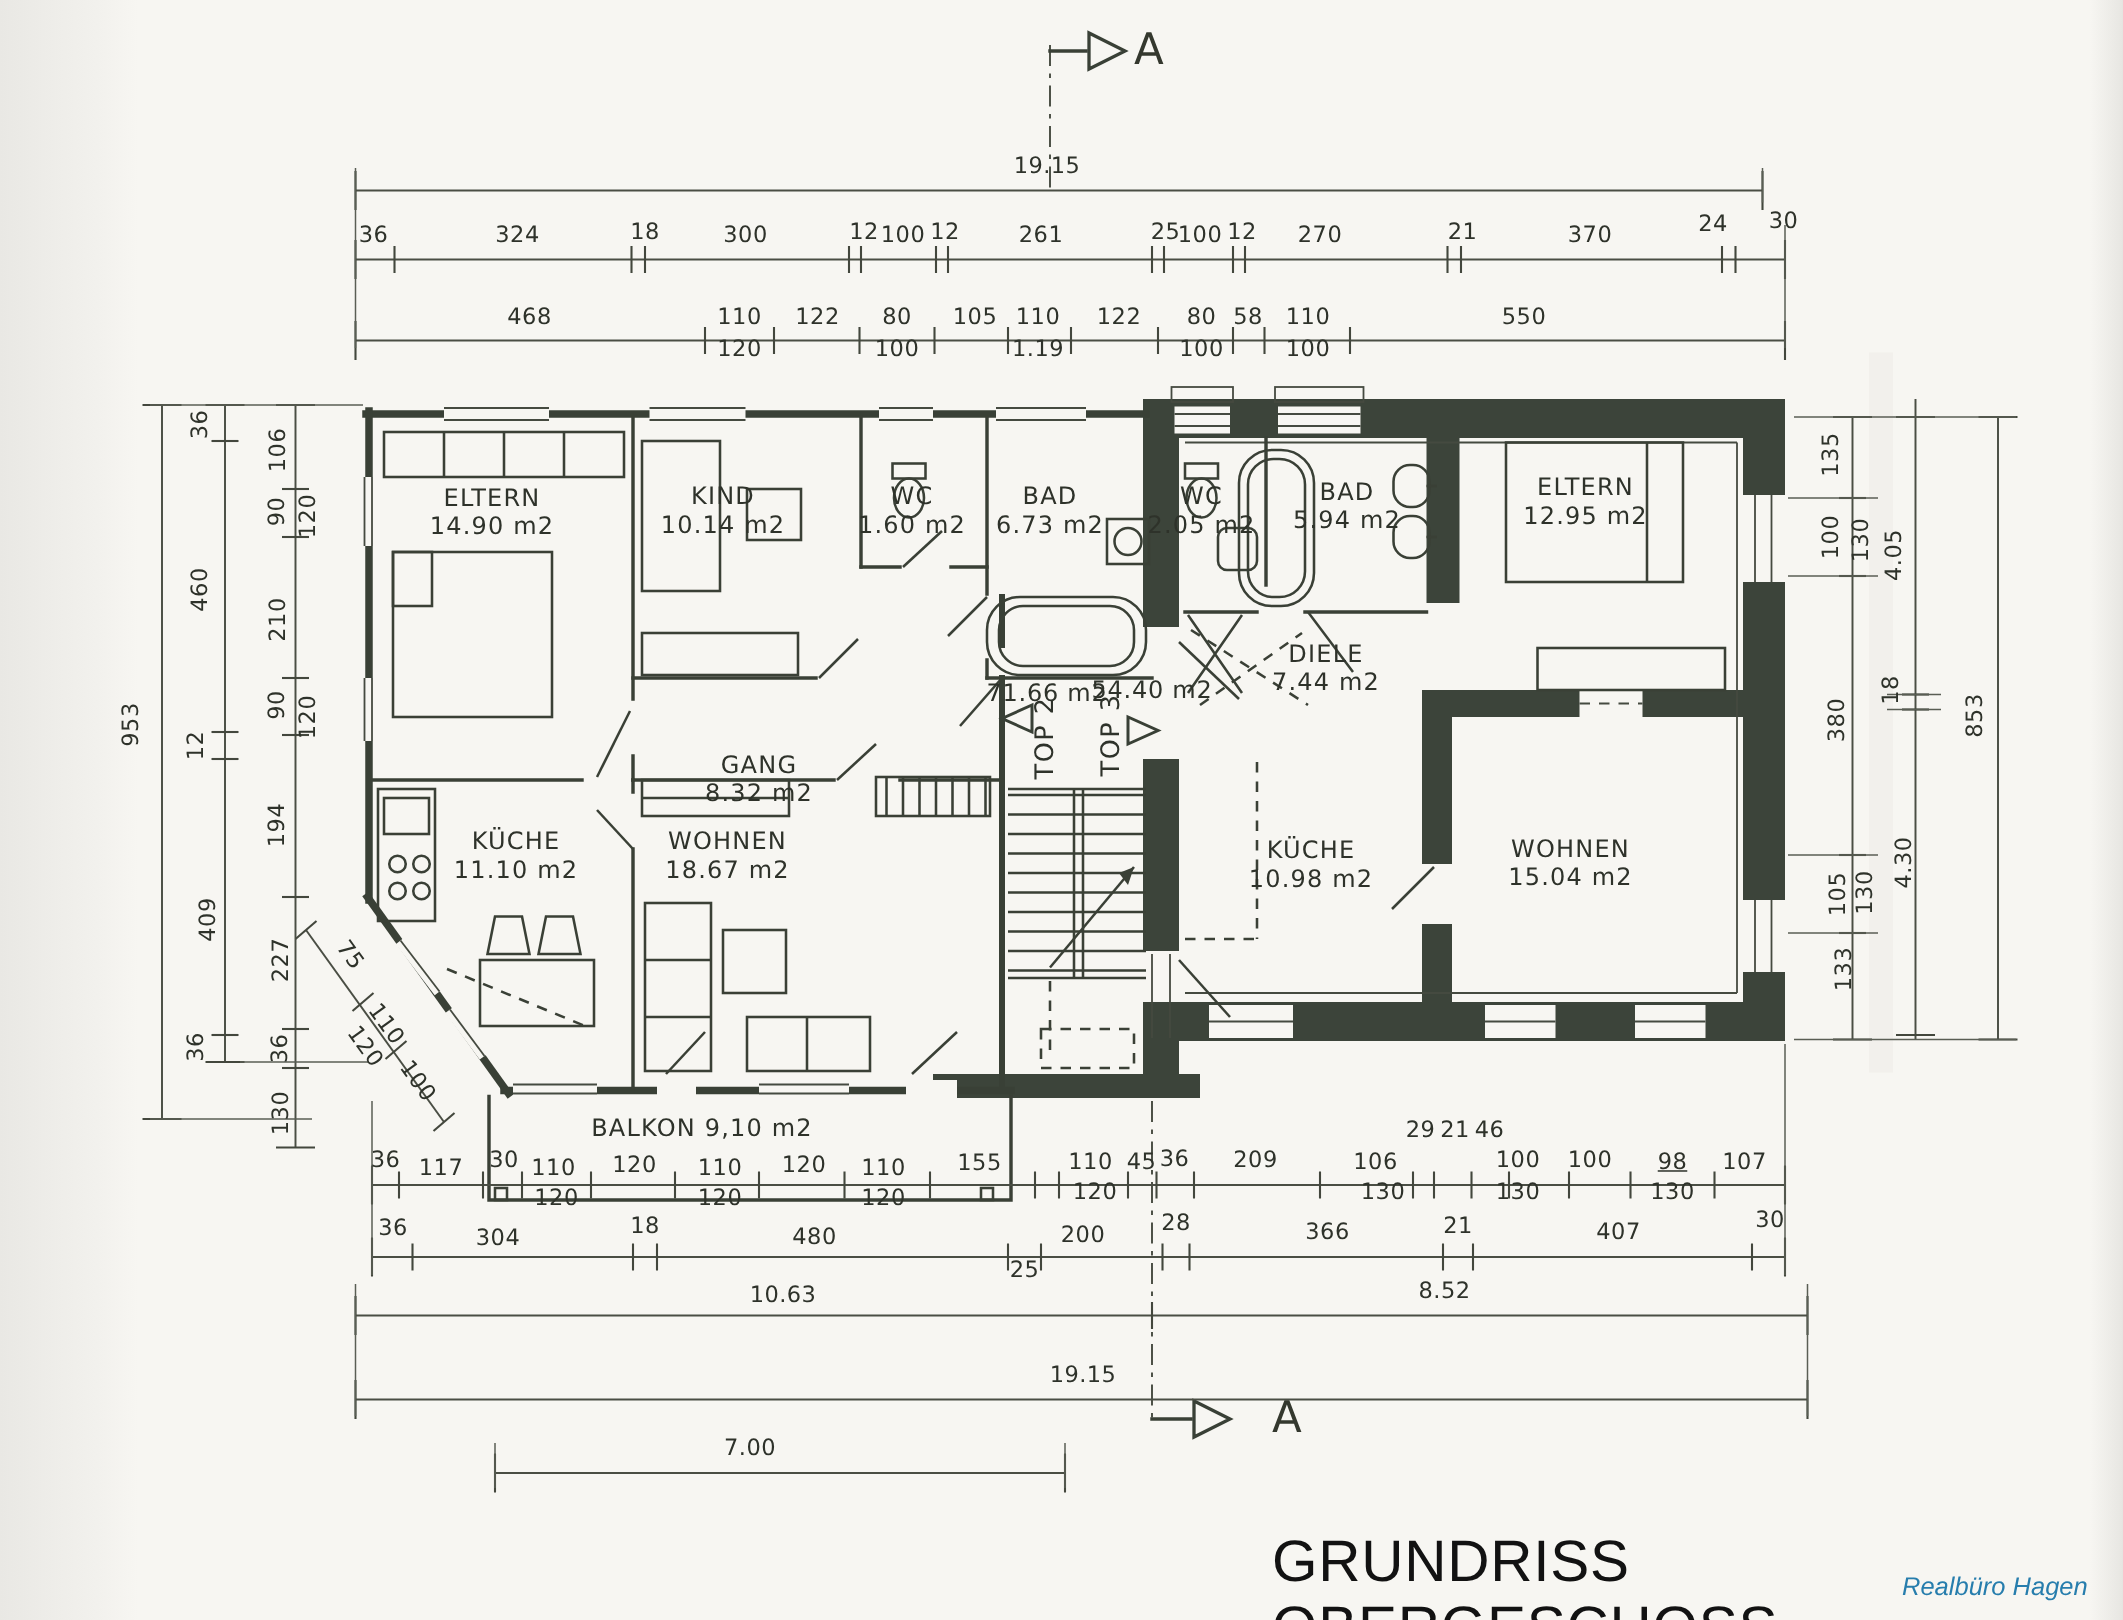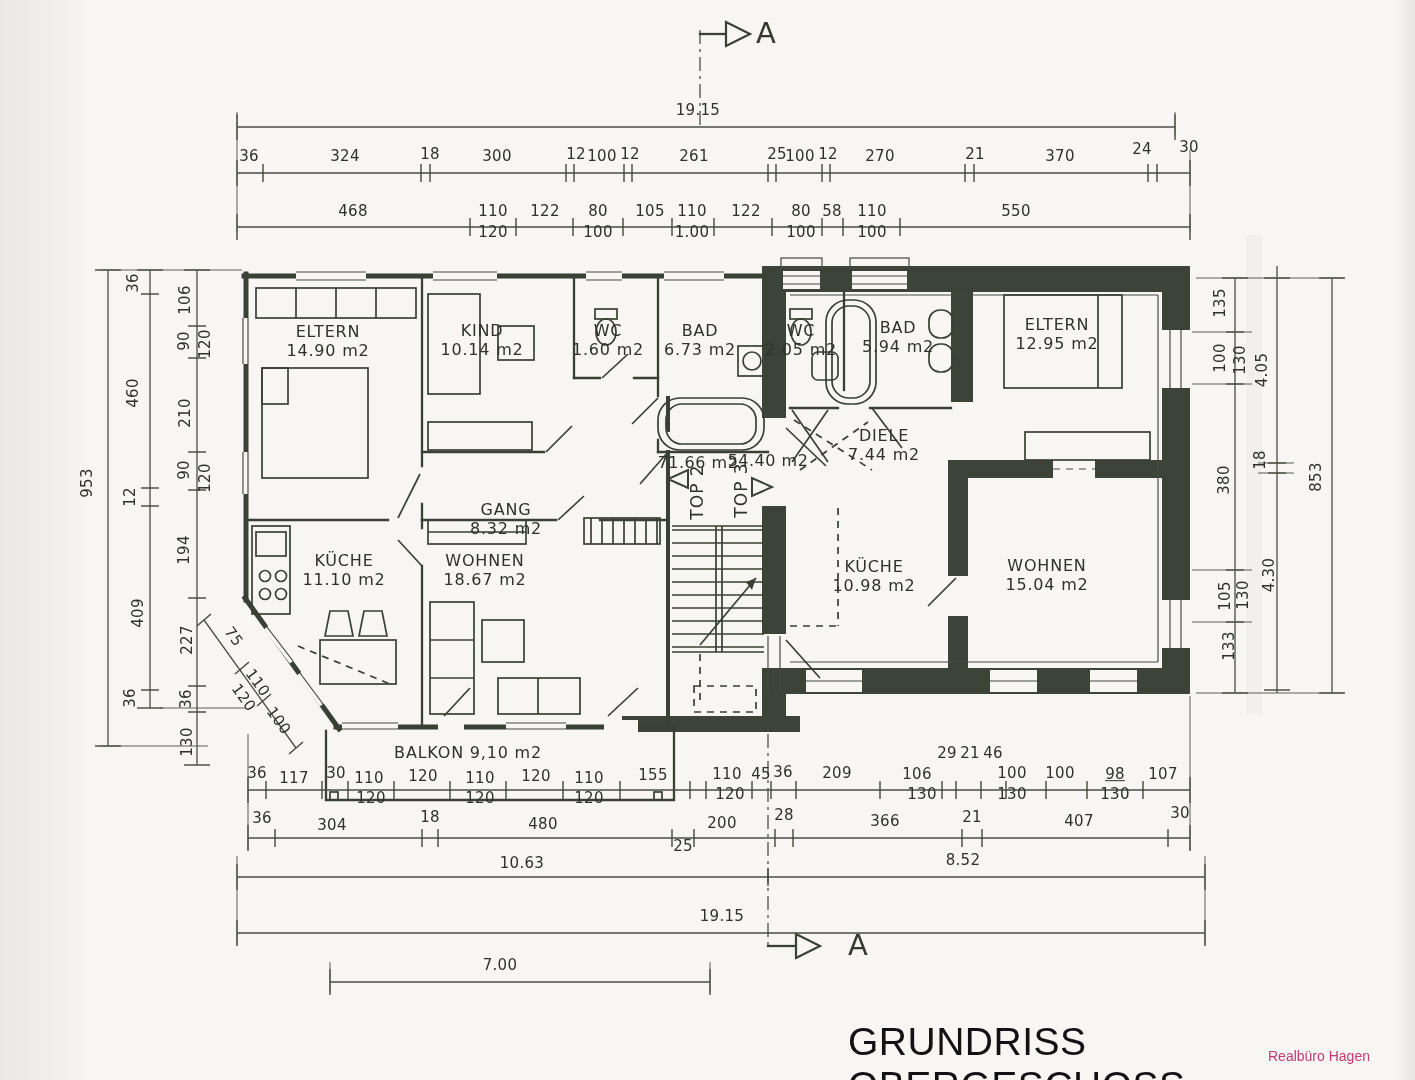--- a/index.html
+++ b/index.html
@@ -26,21 +26,21 @@
   
   .lbl{position:absolute;color:#2e322a;white-space:pre;text-align:center;line-height:1.18;}
   .dim{font-size:15px;letter-spacing:.3px;}
   .room{font-size:16px;letter-spacing:.8px;}
   .areaL{font-size:16px;letter-spacing:.5px;}
   .unit{font-size:17px;letter-spacing:1px;}
   .marker{font-size:29px;color:#34382e;}
   .title{position:absolute;left:848px;top:1020px;font-family:"Liberation Sans",sans-serif;
          font-size:39px;letter-spacing:.5px;color:#121212;}
   .watermark{position:absolute;left:1268px;top:1048px;font-family:"Liberation Sans",sans-serif;
-         font-size:14px;color:#be185d;opacity:.85;}
+         font-size:17px;color:#0369a1;opacity:.85;font-style:italic;}
 </style>
 </head>
 <body>
 
 <div class="page">
   <div class="band left"></div>
   <div class="band right"></div>
   <div class="band streak"></div>
 
   <svg width="1415" height="1080" viewBox="0 0 1415 1080">
@@ -417,21 +417,21 @@
       <div class="lbl dim" style="left: 1142px; top: 150px; transform: translate(-50%, -50%);">24</div>
       <div class="lbl dim" style="left: 1189px; top: 148px; transform: translate(-50%, -50%);">30</div>
       <div class="lbl dim" style="left: 353px; top: 212px; transform: translate(-50%, -50%);">468</div>
       <div class="lbl dim" style="left: 493px; top: 212px; transform: translate(-50%, -50%);">110</div>
       <div class="lbl dim" style="left: 493px; top: 233px; transform: translate(-50%, -50%);">120</div>
       <div class="lbl dim" style="left: 545px; top: 212px; transform: translate(-50%, -50%);">122</div>
       <div class="lbl dim" style="left: 598px; top: 212px; transform: translate(-50%, -50%);">80</div>
       <div class="lbl dim" style="left: 598px; top: 233px; transform: translate(-50%, -50%);">100</div>
       <div class="lbl dim" style="left: 650px; top: 212px; transform: translate(-50%, -50%);">105</div>
       <div class="lbl dim" style="left: 692px; top: 212px; transform: translate(-50%, -50%);">110</div>
-      <div class="lbl dim" style="left: 692px; top: 233px; transform: translate(-50%, -50%);">1.00</div>
+      <div class="lbl dim" style="left: 692px; top: 233px; transform: translate(-50%, -50%);">1.19</div>
       <div class="lbl dim" style="left: 746px; top: 212px; transform: translate(-50%, -50%);">122</div>
       <div class="lbl dim" style="left: 801px; top: 212px; transform: translate(-50%, -50%);">80</div>
       <div class="lbl dim" style="left: 801px; top: 233px; transform: translate(-50%, -50%);">100</div>
       <div class="lbl dim" style="left: 832px; top: 212px; transform: translate(-50%, -50%);">58</div>
       <div class="lbl dim" style="left: 872px; top: 212px; transform: translate(-50%, -50%);">110</div>
       <div class="lbl dim" style="left: 872px; top: 233px; transform: translate(-50%, -50%);">100</div>
       <div class="lbl dim" style="left: 1016px; top: 212px; transform: translate(-50%, -50%);">550</div>
       <div class="lbl dim" style="left: 88px; top: 483px; transform: translate(-50%, -50%) rotate(-90deg);">953</div>
       <div class="lbl dim" style="left: 134px; top: 283px; transform: translate(-50%, -50%) rotate(-90deg);">36</div>
       <div class="lbl dim" style="left: 134px; top: 393px; transform: translate(-50%, -50%) rotate(-90deg);">460</div>

